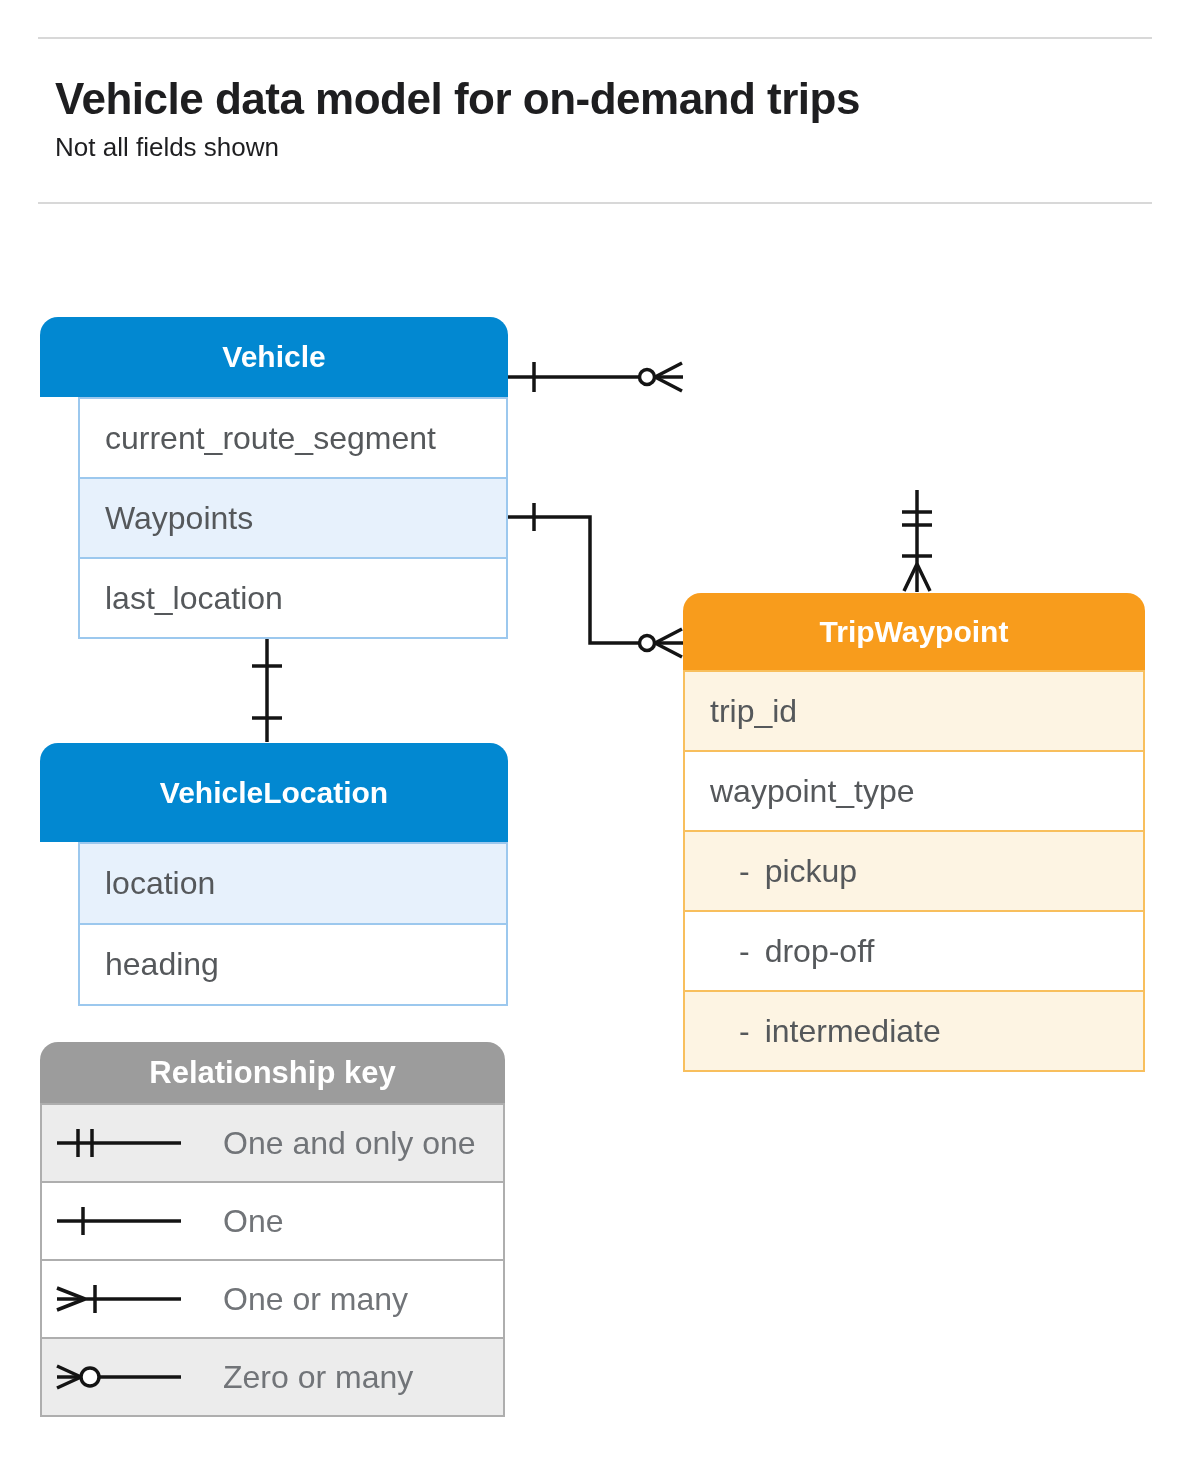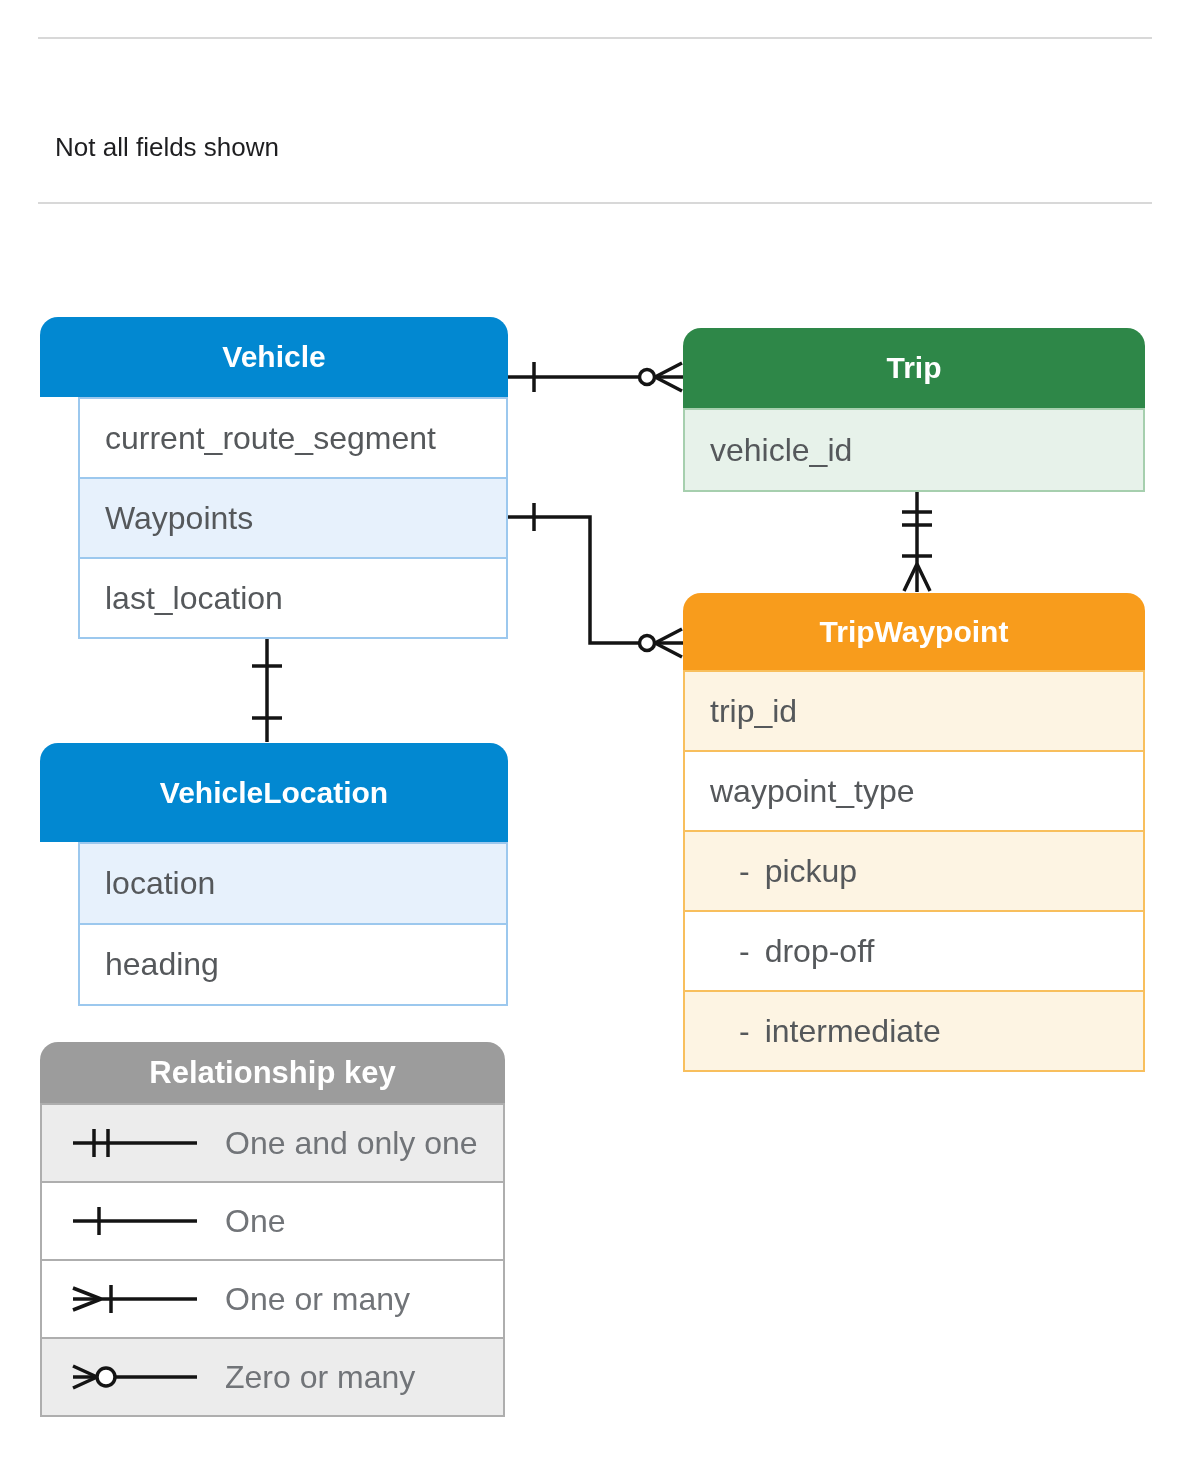--- a/index.html
+++ b/index.html
@@ -46,21 +46,21 @@
   .green .thead{background:var(--green);}
   .green .tbody{border-color:var(--green-border);}
   .green .row{border-top-color:var(--green-border);}
   .green .row.tint{background:var(--green-tint);}
   .orange .thead{background:var(--orange);}
   .orange .tbody{border-color:var(--orange-border);}
   .orange .row{border-top-color:var(--orange-border);}
   .orange .row.tint{background:var(--orange-tint);}
   .graykey .thead{background:var(--gray);}
   .graykey .tbody{border-color:var(--gray-border);}
-  .graykey .row{border-top-color:var(--gray-border);color:var(--legend-text);padding-left:28px;}
+  .graykey .row{border-top-color:var(--gray-border);color:var(--legend-text);padding-left:12px;gap:14px;}
   .graykey .row.tint{background:var(--gray-tint);}
   
   .t-vehicle{left:40px;top:317px;width:468px;}
   .t-vehicle .thead{height:80px;}
   .t-vehicle .row{height:78px;}
   .t-trip{left:683px;top:328px;width:462px;}
   .t-trip .thead{height:80px;}
   .t-trip .row{height:80px;}
   .t-tripwaypoint{left:683px;top:593px;width:462px;}
   .t-tripwaypoint .thead{height:77px;}
@@ -76,20 +76,21 @@
   .sym circle{fill:#fff;}
   .connectors path, .connectors circle{stroke:var(--line);stroke-width:3.5;fill:none;}
   .connectors circle{fill:#fff;}
 </style>
 </head>
 <body>
 
 <div class="page">
 
   <div class="rule rule-top"></div>
+  <h1 class="title">Vehicle data model for on-demand trips</h1>
   <div class="subtitle">Not all fields shown</div>
   <div class="rule rule-sub"></div>
 
   <svg class="connectors" width="1190" height="1480" viewBox="0 0 1190 1480">
 
     <g>
       <path d="M508,377 H683"></path>
       <path d="M534,362 V392"></path>
       <path d="M655,377 L682,363 M655,377 L682,391"></path>
       <circle cx="647" cy="377" r="7.5"></circle>
@@ -124,28 +125,20 @@
       </div>
       <div class="row tint">
         <span>Waypoints</span>
       </div>
       <div class="row">
         <span>last_location</span>
       </div>
     </div>
   </div>
 
-  <div class="etable green t-trip">
-    <div class="thead">Trip</div>
-    <div class="tbody">
-      <div class="row tint">
-        <span>vehicle_id</span>
-      </div>
-    </div>
-  </div>
 
   <div class="etable orange t-tripwaypoint">
     <div class="thead">TripWaypoint</div>
     <div class="tbody">
       <div class="row tint">
         <span>trip_id</span>
       </div>
       <div class="row">
         <span>waypoint_type</span>
       </div>

